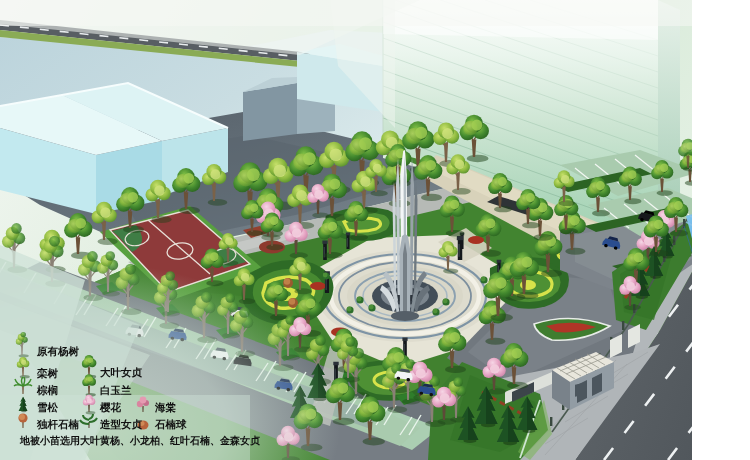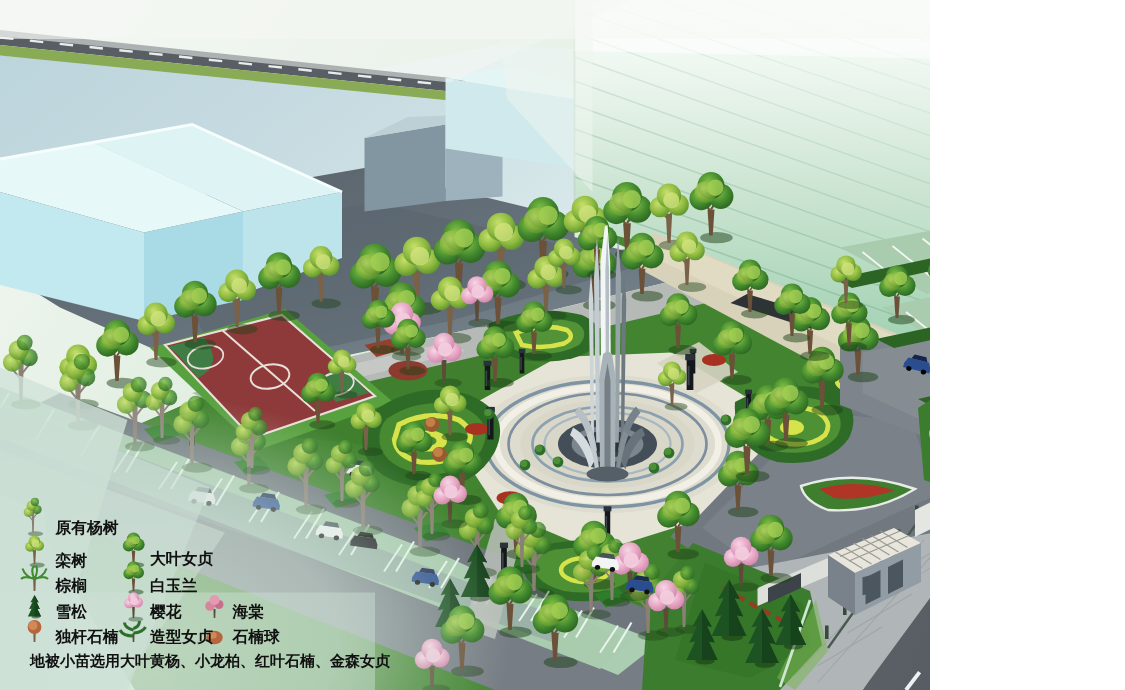--- a/index.html
+++ b/index.html
@@ -1,16 +1,16 @@
 <!DOCTYPE html>
 <html><head>
 <meta charset="utf-8">
 <style>
 html,body{margin:0;padding:0;background:#fff;}
-#scene{width:620px;height:460px;position:relative;overflow:hidden;font-family:"Liberation Sans",sans-serif;}
+#scene{width:692px;height:460px;position:relative;overflow:hidden;font-family:"Liberation Sans",sans-serif;}
 </style>
 </head>
 <body>
 <div id="scene">
 <svg width="750" height="460" viewBox="0 0 750 460" xmlns="http://www.w3.org/2000/svg">
 <defs>
 <linearGradient id="sky" x1="0" y1="0" x2="1" y2="0.45">
  <stop offset="0" stop-color="#f4f8f4"></stop>
  <stop offset="0.35" stop-color="#e3efe2"></stop>
  <stop offset="0.7" stop-color="#d9ebda"></stop>

